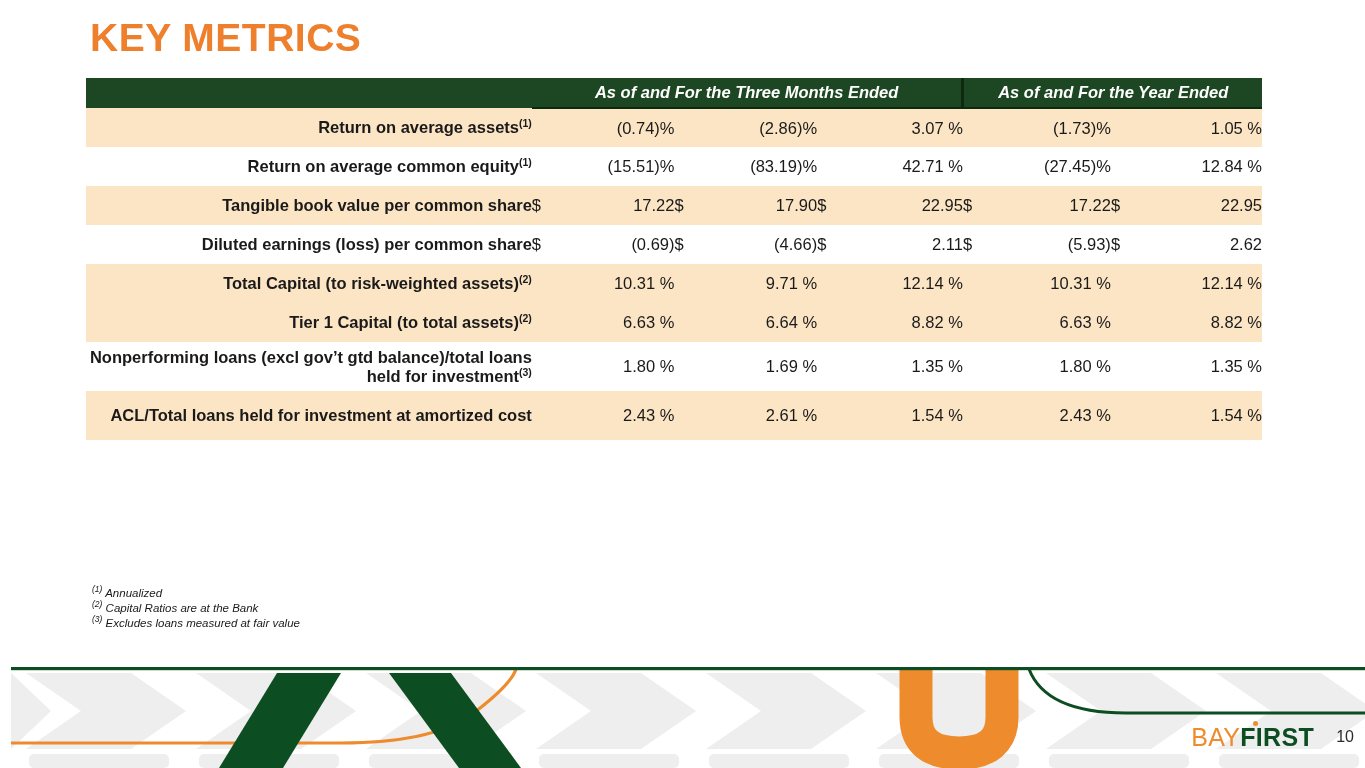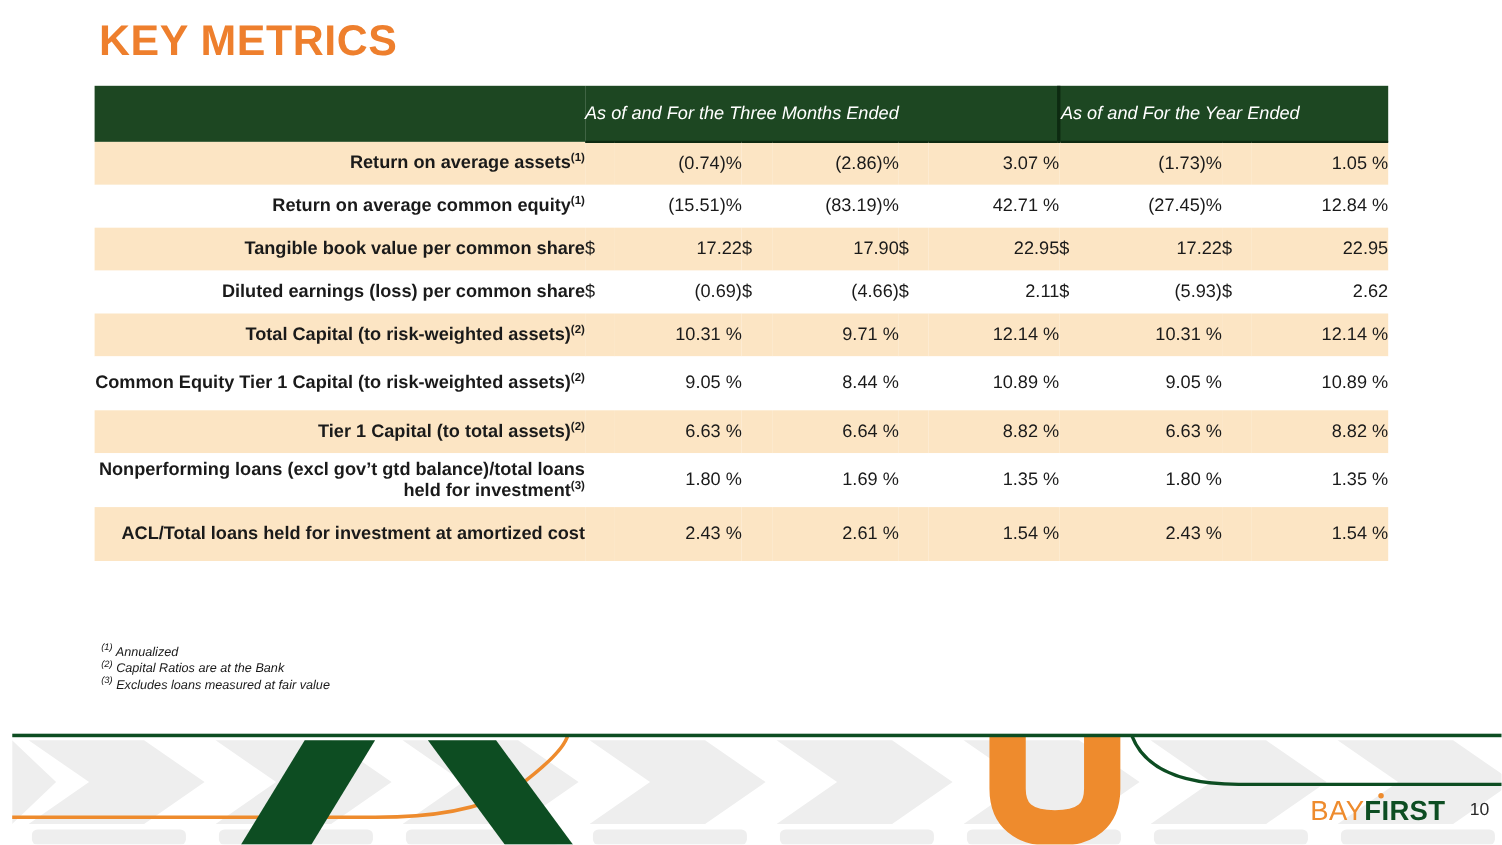--- a/index.html
+++ b/index.html
@@ -41,24 +41,24 @@
   #metrics-table td, #metrics-table th {
     padding: 0;
     vertical-align: middle;
   }
 
   
   .hdr-band td {
     background: #1d4722;
     color: #ffffff;
     font-style: italic;
-    font-weight: normal;
-    font-size: 16.5px;
-    text-align: left;
-    height: 51px;
+    font-weight: bold;
+    font-size: 16.5px;
+    text-align: center;
+    height: 30px;
     white-space: nowrap;
   }
   .hdr-band td.group-title {
     border-bottom: 2px solid #0d2a11;
     padding-bottom: 3px;
   }
   .hdr-band td.grp-divider {
     border-left: 3px solid #0d2a11;
   }
 
@@ -264,33 +264,20 @@
         <td class="sym-cell"></td>
         <td class="num-cell">10.31 %</td>
         <td class="sym-cell"></td>
         <td class="num-cell">9.71 %</td>
         <td class="sym-cell"></td>
         <td class="num-cell">12.14 %</td>
         <td class="sym-cell"></td>
         <td class="num-cell">10.31 %</td>
         <td class="sym-cell"></td>
         <td class="num-cell">12.14 %</td>
-      </tr>
-      <tr class="band-white row-h2">
-        <td class="label-cell"><span>Common Equity Tier 1 Capital (to risk-weighted assets)</span><sup class="fn">(2)</sup></td>
-        <td class="sym-cell"></td>
-        <td class="num-cell">9.05 %</td>
-        <td class="sym-cell"></td>
-        <td class="num-cell">8.44 %</td>
-        <td class="sym-cell"></td>
-        <td class="num-cell">10.89 %</td>
-        <td class="sym-cell"></td>
-        <td class="num-cell">9.05 %</td>
-        <td class="sym-cell"></td>
-        <td class="num-cell">10.89 %</td>
       </tr>
       <tr class="band-cream row-h1">
         <td class="label-cell"><span>Tier 1 Capital (to total assets)</span><sup class="fn">(2)</sup></td>
         <td class="sym-cell"></td>
         <td class="num-cell">6.63 %</td>
         <td class="sym-cell"></td>
         <td class="num-cell">6.64 %</td>
         <td class="sym-cell"></td>
         <td class="num-cell">8.82 %</td>
         <td class="sym-cell"></td>

